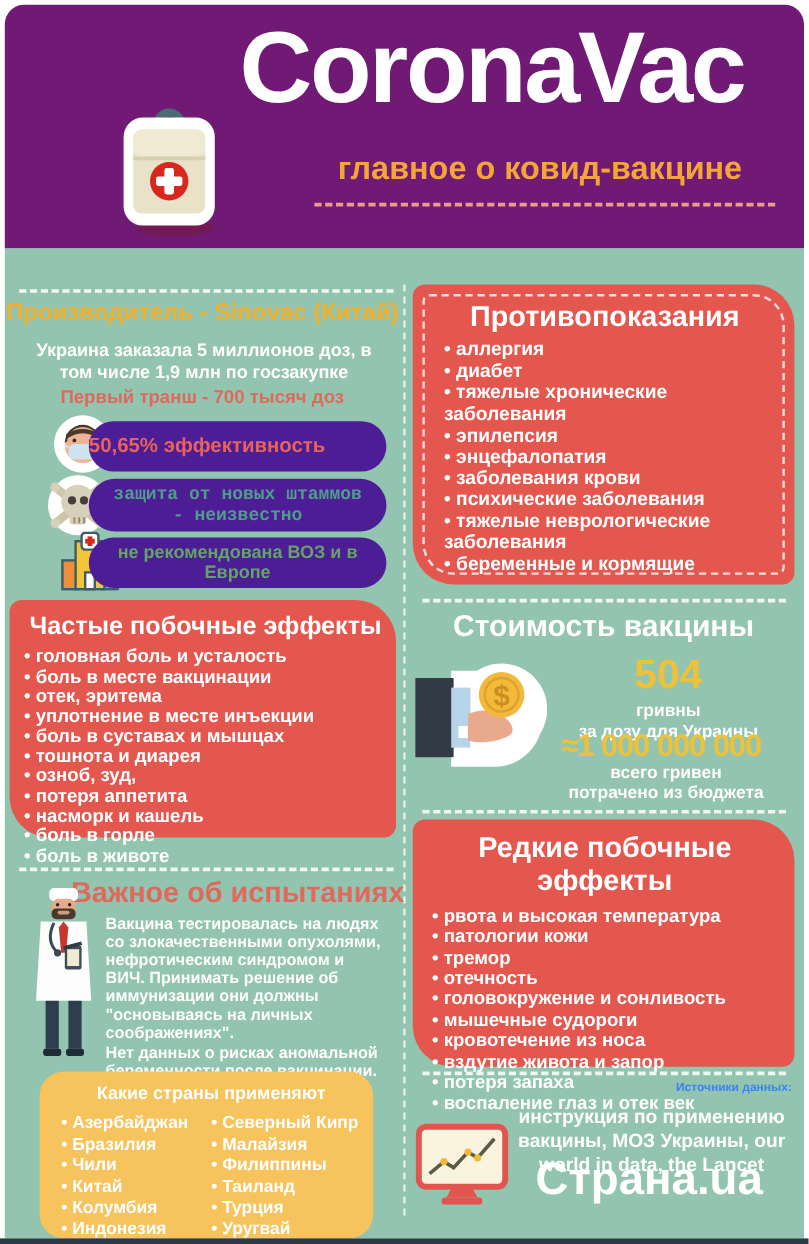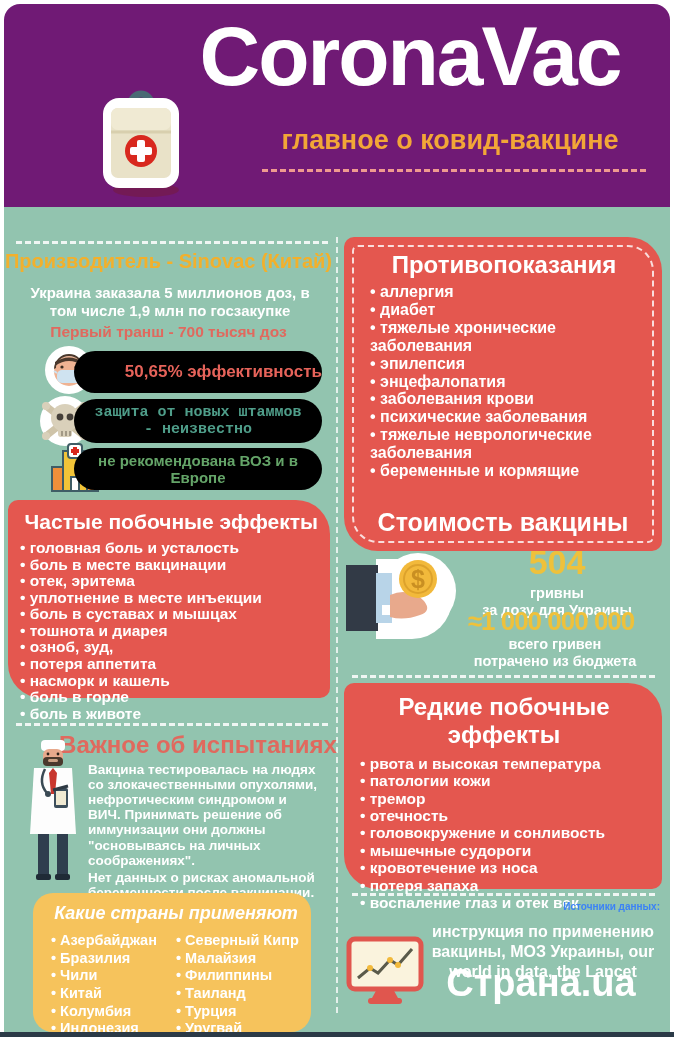--- a/index.html
+++ b/index.html
@@ -22,37 +22,37 @@
   #dash-l1{left:16px;top:241px;width:312px;}
   #dash-l2{left:16px;top:723px;width:312px;}
   #dash-r1{left:352px;top:499px;width:303px;}
   #dash-r2{left:352px;top:675px;width:303px;}
   #dash-r3{left:352px;top:893px;width:303px;}
   
   .man-title{position:absolute;left:0;width:337px;top:250px;text-align:center;color:#f2b02c;font-size:20px;}
   .man-order{position:absolute;left:22px;width:296px;top:284px;text-align:center;color:#ffffff;
              font-size:15px;line-height:1.2;}
   .man-tranche{position:absolute;left:0;width:337px;top:323px;text-align:center;color:#e0695e;font-size:15.5px;}
-  .pill{position:absolute;left:74px;width:248px;background:#000000;border-radius:26px;
-        display:flex;align-items:center;justify-content:flex-end;text-align:center;line-height:1.15;}
+  .pill{position:absolute;left:74px;width:248px;background:#4c1d95;border-radius:26px;
+        display:flex;align-items:center;justify-content:flex-start;text-align:center;line-height:1.15;}
   #pill1{top:351px;height:42px;color:#e6635a;font-size:17px;}
   #pill2{top:399px;height:44px;color:#4f9e8a;font-size:15px;padding:0 14px;width:220px;font-family:Liberation Mono, monospace;}
   #pill3{top:448px;height:42px;color:#64a468;font-size:15px;padding:0 14px;width:220px;}
   .icon-abs{position:absolute;}
   #icon-face{left:44px;top:345px;}
   #icon-skull{left:36px;top:394px;}
   #icon-hospital{left:50px;top:443px;}
   
   .redbox{position:absolute;background:#e4574f;color:#ffffff;}
   .box-title{text-align:center;color:#ffffff;}
   .li{position:relative;}
   #freq-box{left:8px;width:322px;top:500px;height:198px;border-radius:10px 34px 10px 34px;padding:8px 12px 0 12px;box-sizing:border-box;}
   #freq-box .box-title{font-size:21px;margin:2px 0 6px 0;text-align:right;}
   #freq-box .li{font-size:15.5px;line-height:1.07;}
-  #contra-box{left:344px;width:318px;top:237px;height:314px;border-radius:10px 34px 10px 34px;padding:12px 24px 12px 26px;box-sizing:border-box;}
+  #contra-box{left:344px;width:318px;top:237px;height:250px;border-radius:10px 34px 10px 34px;padding:12px 24px 12px 26px;box-sizing:border-box;}
   #contra-box::after{content:"";position:absolute;inset:8px;border:2px dashed rgba(255,255,255,0.8);
                      border-radius:6px 26px 6px 26px;pointer-events:none;}
   #contra-box .box-title{font-size:24px;margin:2px 0 4px 0;}
   #contra-box .li{font-size:16px;line-height:1.12;}
   #rare-box{left:344px;width:318px;top:683px;height:206px;border-radius:10px 34px 10px 34px;padding:8px 14px 0 16px;box-sizing:border-box;}
   #rare-box .box-title{font-size:24px;margin:2px 0 6px 0;}
   #rare-box .li{font-size:15.5px;line-height:1.12;}
   
   .cost-title{position:absolute;left:344px;width:318px;top:508px;text-align:center;color:#ffffff;font-size:25px;}
   .cost-price{position:absolute;left:452px;width:210px;top:543px;text-align:center;color:#eec13b;font-size:34px;}
@@ -61,21 +61,21 @@
   .cost-cap2{position:absolute;left:446px;width:218px;top:636px;text-align:center;color:#ffffff;font-size:14.5px;line-height:1.15;}
   #icon-hand{left:346px;top:551px;}
   
   .trials-title{position:absolute;left:48px;width:300px;top:731px;text-align:center;color:#e0695e;font-size:24px;}
   .trials-text{position:absolute;left:88px;width:232px;top:762px;color:#ffffff;font-size:13.5px;line-height:1.12;}
   .trials-text p{margin:0 0 2px 0;}
   #icon-doctor{left:24px;top:738px;}
   
   #countries-box{position:absolute;left:33px;width:278px;top:893px;height:139px;background:#f6c35c;
                  border-radius:20px;padding:10px 10px 0 18px;box-sizing:border-box;color:#ffffff;}
-  #countries-box .box-title{font-size:18px;margin:0 0 8px 0;font-style:italic;}
+  #countries-box .box-title{font-size:15px;margin:0 0 8px 0;}
   .cc{display:flex;}
   .cc > div{flex:1;}
   #countries-box .li{font-size:14.5px;line-height:1.22;color:#ffffff;}
   
   .src-title{position:absolute;left:420px;width:240px;top:901px;text-align:right;color:#3b82f6;font-size:10px;}
   .src-text{position:absolute;left:424px;width:238px;top:922px;text-align:center;color:#ffffff;font-size:16px;line-height:1.25;}
   .brand{position:absolute;left:420px;width:242px;top:962px;text-align:center;color:#ffffff;font-size:38px;}
   #icon-monitor{left:346px;top:936px;}
 </style>
 </head>
@@ -222,20 +222,21 @@
   <div class="redbox" id="rare-box">
     <div class="box-title">Редкие побочные эффекты</div>
     <div class="box-list">
         <div class="li">• рвота и высокая температура</div>
         <div class="li">• патологии кожи</div>
         <div class="li">• тремор</div>
         <div class="li">• отечность</div>
         <div class="li">• головокружение и сонливость</div>
         <div class="li">• мышечные судороги</div>
         <div class="li">• кровотечение из носа</div>
+        <div class="li">• вздутие живота и запор</div>
         <div class="li">• потеря запаха</div>
         <div class="li">• воспаление глаз и отек век</div>
       </div>
   </div>
 
   <div class="trials-title">Важное об испытаниях</div>
   <svg class="icon-abs" id="icon-doctor" width="58" height="144" viewBox="0 0 58 144">
     <rect x="17" y="2" width="24" height="11" rx="4" fill="#ffffff"></rect>
     <rect x="19" y="11" width="20" height="16" rx="6" fill="#e8a98c"></rect>
     <rect x="19" y="19" width="20" height="9" rx="4" fill="#4a382c"></rect>

